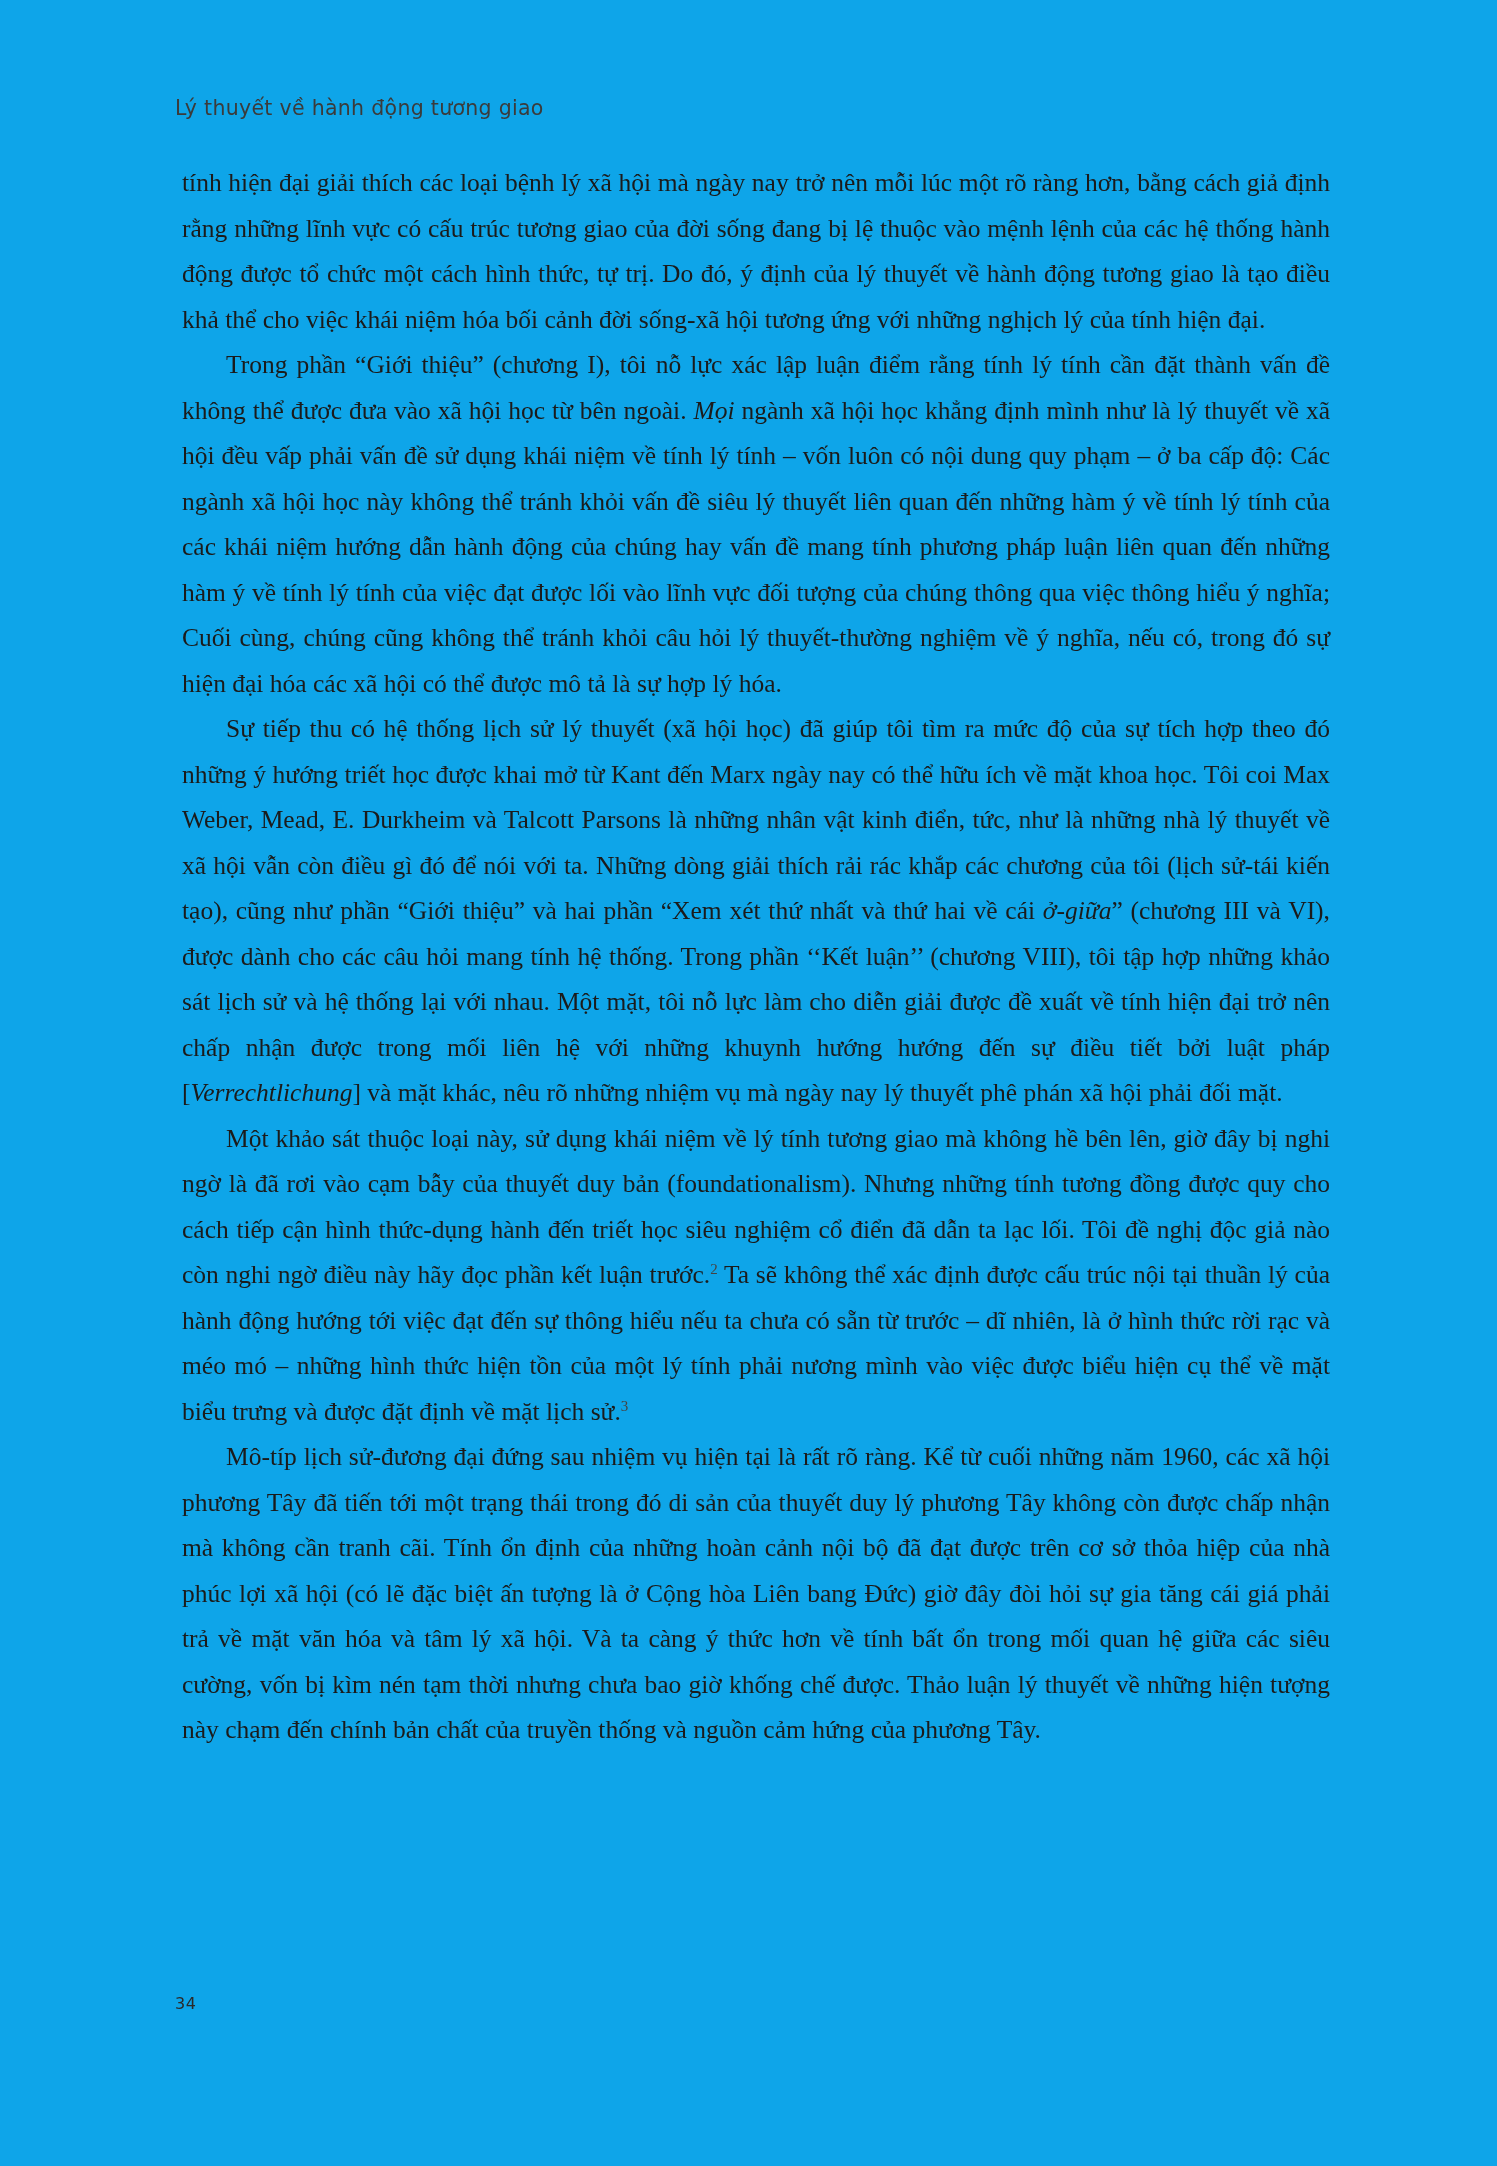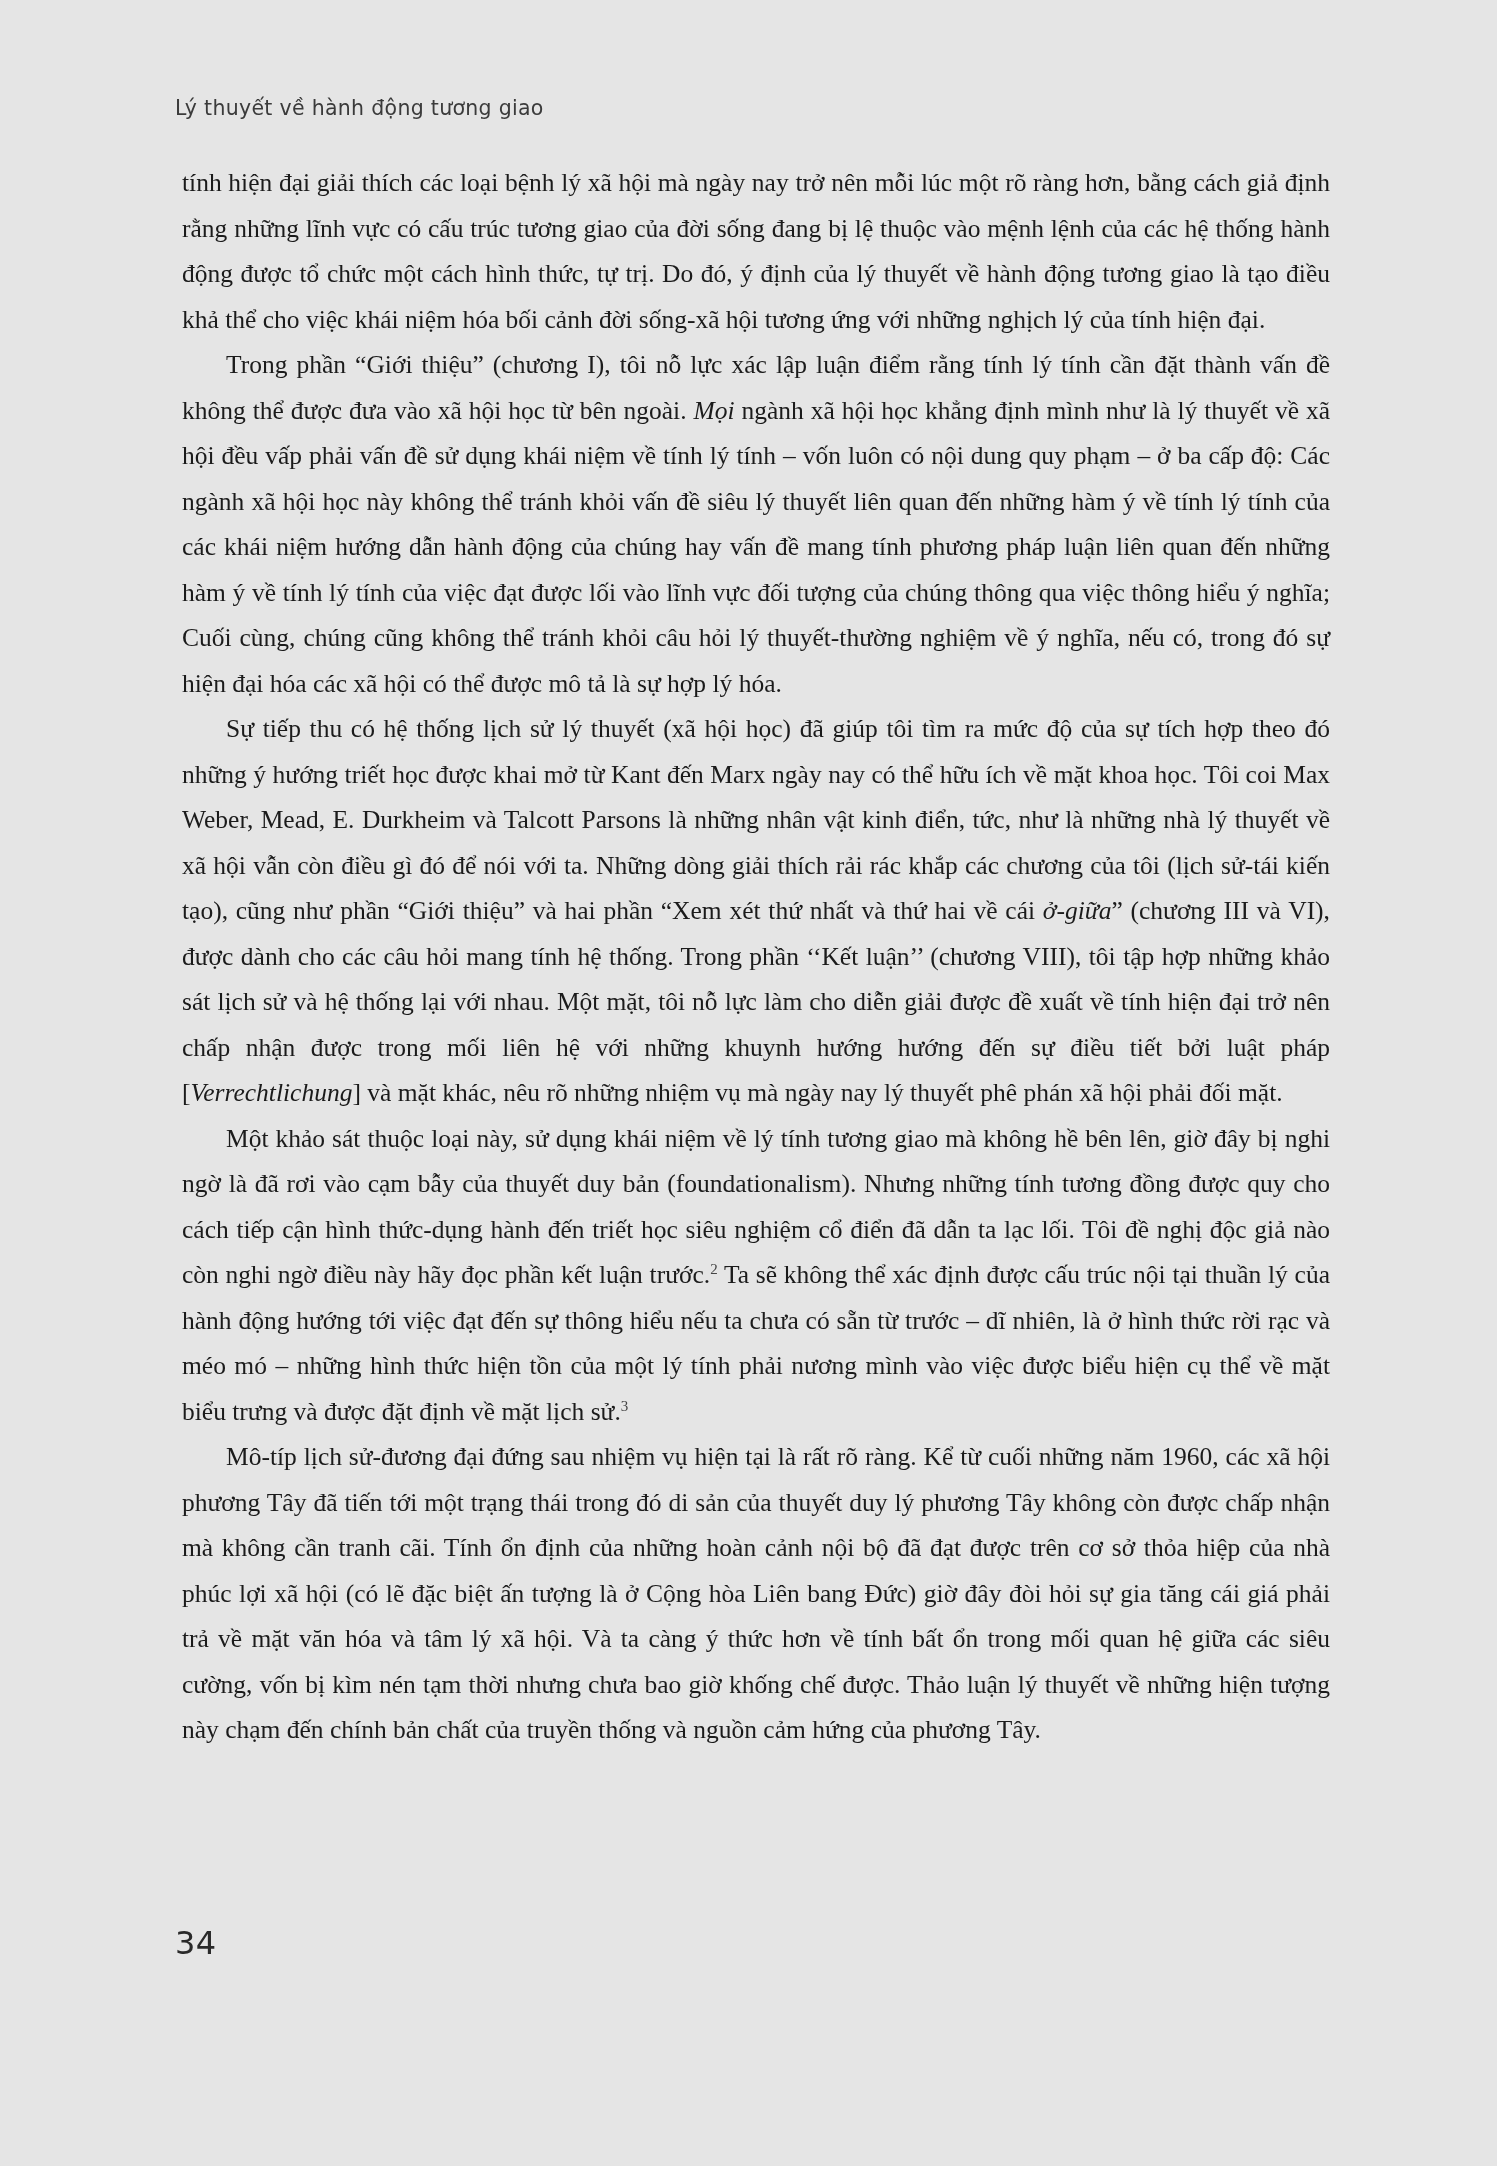--- a/index.html
+++ b/index.html
@@ -4,21 +4,21 @@
 <style>
   html, body {
     margin: 0;
     padding: 0;
     background: #ffffff;
   }
   .page {
     position: relative;
     width: 1497px;
     height: 2166px;
-    background: #e5e5e5;
+    background: #0ea5e9;
     font-family: "Liberation Serif", serif;
     color: #1a1a1a;
     box-sizing: border-box;
     overflow: hidden;
     text-decoration: underline;
   }
   .running-head {
     position: absolute;
     left: 175px;
     top: 96px;
@@ -52,23 +52,23 @@
   .it { font-style: italic; margin-top: 11px; }
   sup.fn {
     font-size: 15px;
     vertical-align: super;
     line-height: 0;
     color: #444;
   }
   .folio {
     position: absolute;
     left: 175px;
-    top: 1924px;
+    top: 1994px;
     font-family: "DejaVu Sans", sans-serif;
-    font-size: 32px;
+    font-size: 16px;
     color: #2a2a2a;
     letter-spacing: 0.5px;
   }
 </style>
 </head>
 <body>
 
 <div class="page">
 
   <div class="running-head">Lý thuyết về hành động tương giao</div>

